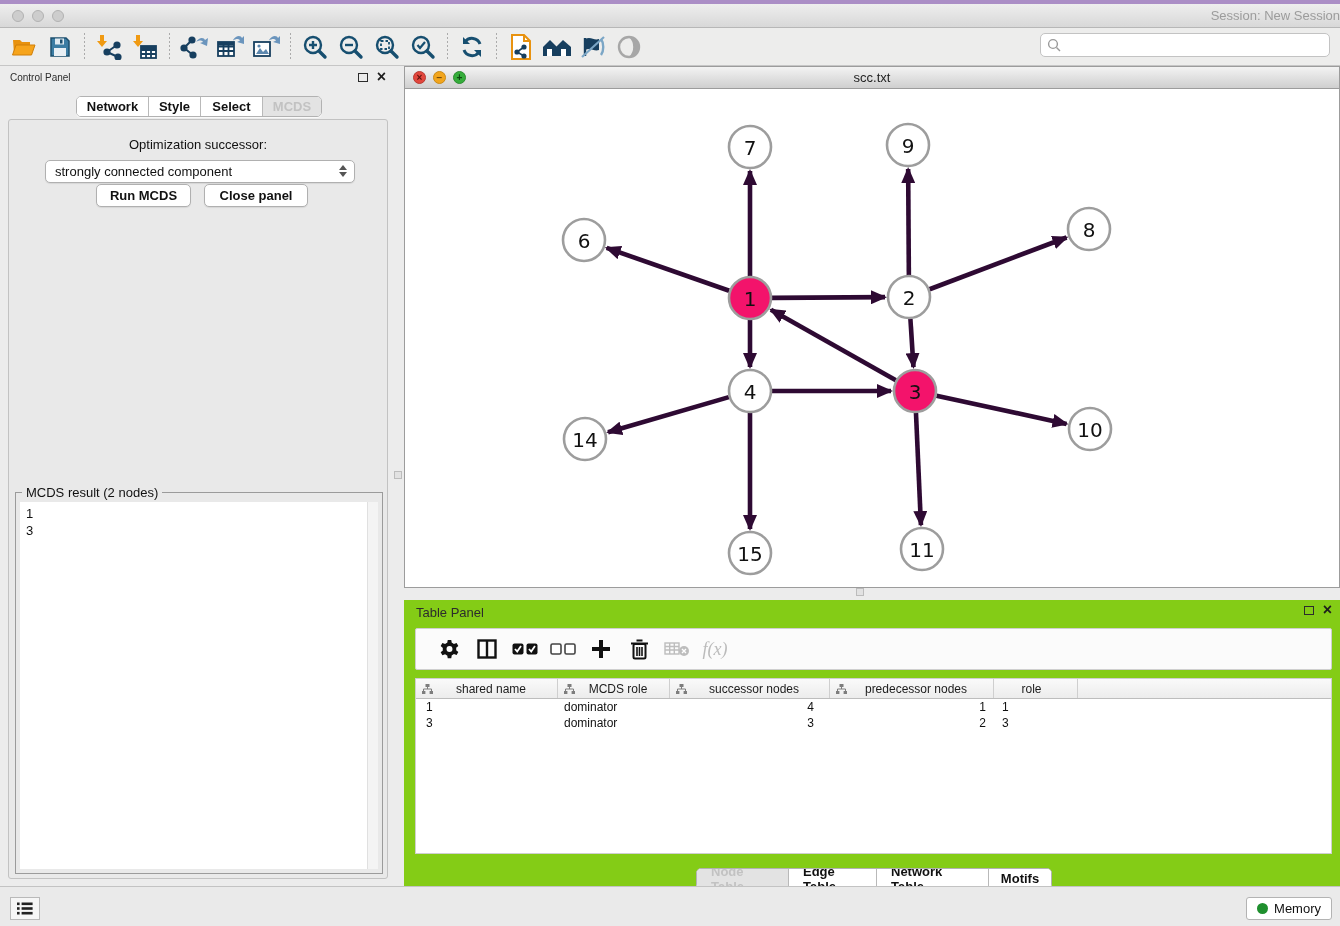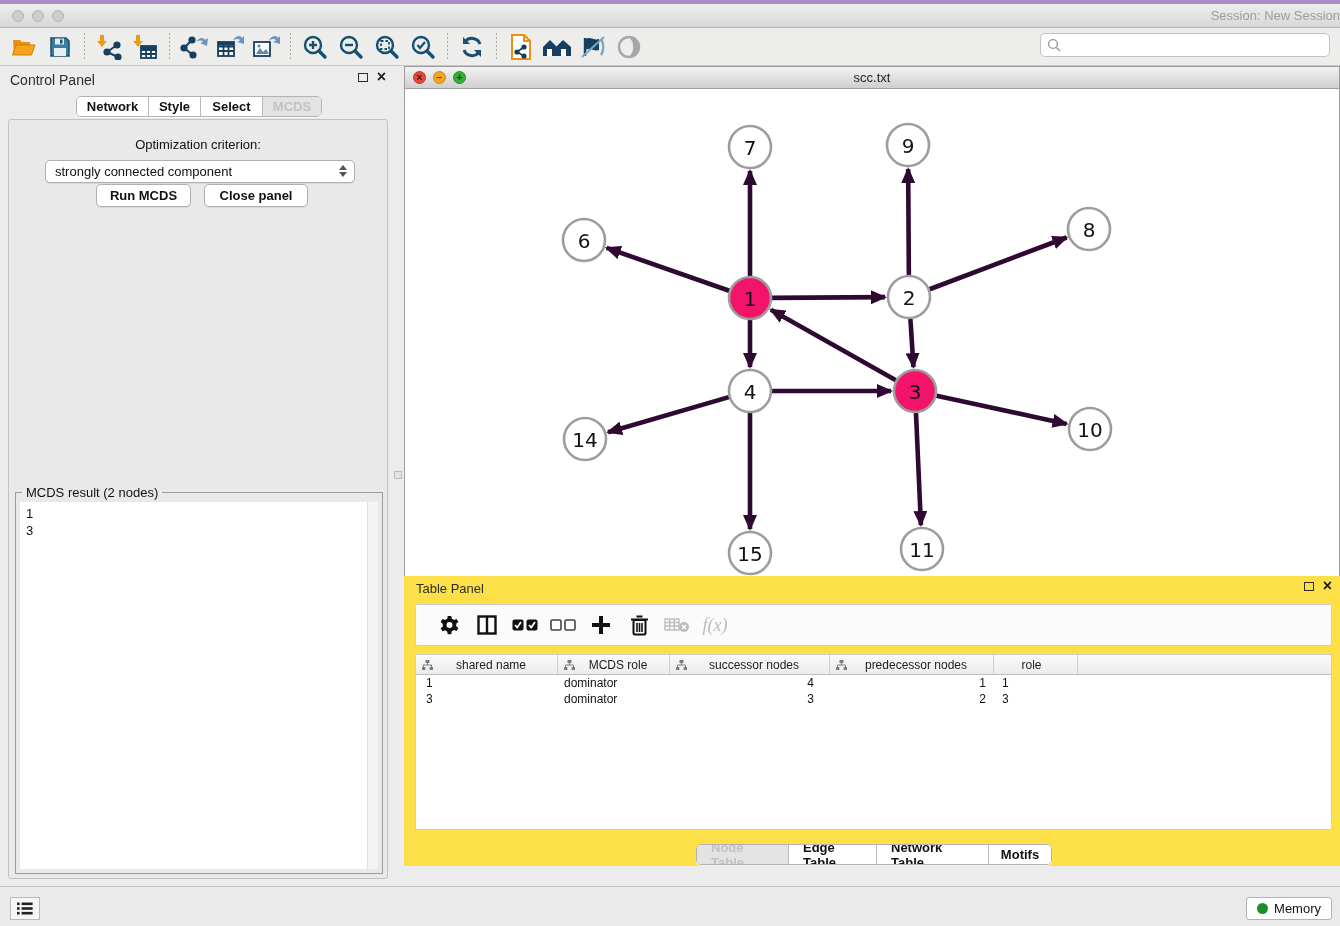--- a/index.html
+++ b/index.html
@@ -37,21 +37,21 @@
   #search-input {
     width:290px; height:24px; border:1px solid #c3c3c3; border-radius:5px; background:#fff;
     padding:0 8px 0 26px; font-size:13px; color:#333; outline:none;
     font-family:"Liberation Sans", sans-serif;
   }
   #search-glass { position:absolute; left:7px; top:5px; }
 
   
   #control-panel { left:0; top:66px; width:394px; height:820px; background:#ececec; }
   #cp-header { position:absolute; left:0; top:0; width:100%; height:26px; }
-  #cp-title { position:absolute; left:10px; top:6px; font-size:14px; color:#2c2c2c; }
+  #cp-title { position:absolute; left:10px; top:6px; font-size:10px; color:#2c2c2c; }
   .panel-btns { position:absolute; right:8px; top:6px; display:flex; gap:9px; align-items:center; }
   .float-btn { width:10px; height:9px; border:1.6px solid #2c2c2c; background:transparent; }
   .close-btn { font-size:16px; font-weight:bold; color:#1d1d1d; line-height:10px; }
 
   .seg { display:flex; border:1px solid #b2b2b2; border-radius:5px; overflow:hidden;
          background:#fff; height:21px; box-shadow:0 1px 0 rgba(255,255,255,.7); }
   .seg .segi { font-size:13px; color:#111; background:#fff; display:flex; align-items:center;
                justify-content:center; border-right:1px solid #b9b9b9; font-weight:bold; }
   .seg .segi:last-child { border-right:none; }
   .seg .segi.sel-dim { background:#e3e3e3; color:#c2c2c2; }
@@ -104,21 +104,21 @@
   .tl2 { width:13px; height:13px; border-radius:50%; display:flex; align-items:center;
          justify-content:center; font-size:10px; font-weight:bold; line-height:1; }
   .tl2.red   { background:#e2463d; border:1px solid #b63a31; color:#5e120c; }
   .tl2.yel   { background:#f2a51d; border:1px solid #c98a16; color:#70480a; }
   .tl2.grn   { background:#35ad3b; border:1px solid #2b8c30; color:#0d4a10; }
   .tl2 span { transform:translateY(-0.5px); }
   #net-canvas { position:absolute; left:0; top:22px; width:934px; height:498px; background:#fff; }
   #network-graph text { font-family:"DejaVu Sans", sans-serif; }
 
   
-  #table-panel { left:404px; top:576px; width:936px; height:290px; background:#fde047; }
+  #table-panel { left:404px; top:600px; width:936px; height:290px; background:#84cc16; }
   #tp-title { position:absolute; left:12px; top:5px; font-size:13px; color:#2c2c2c; }
   #tp-toolbar { position:absolute; left:11px; top:28px; right:8px; height:42px; background:#fbfbfb;
                 border:1px solid #cfcfcf; border-radius:2px; display:flex; align-items:center;
                 padding-left:14px; }
   .tp-tool { width:38px; height:34px; display:flex; align-items:center; justify-content:center; }
   .fx { font-family:"Liberation Serif", serif; font-style:italic; font-size:18px; color:#bbbbbb; }
 
   #tp-table { position:absolute; left:11px; top:78px; right:8px; height:176px; background:#fff;
               border:1px solid #cfcfcf; overflow:hidden; }
   #thead { display:flex; height:20px; background:linear-gradient(#fafafa,#ececec);
@@ -322,21 +322,21 @@
       <div class="close-btn">×</div>
     </div>
   </div>
   <div id="cp-tabs" class="seg">
     <div class="segi">Network</div>
     <div class="segi">Style</div>
     <div class="segi">Select</div>
     <div class="segi sel-dim">MCDS</div>
   </div>
   <div id="cp-box">
-    <div id="opt-label">Optimization criterion:</div>
+    <div id="opt-label">Optimization successor:</div>
     <div id="opt-select">
       <span>strongly connected component</span>
       <span id="opt-stepper">
           <i class="up"></i>
           <i class="down"></i>
         </span>
     </div>
     <div id="run-btn" class="mac-btn">Run MCDS</div>
     <div id="closep-btn" class="mac-btn">Close panel</div>
     <div id="result-group">

